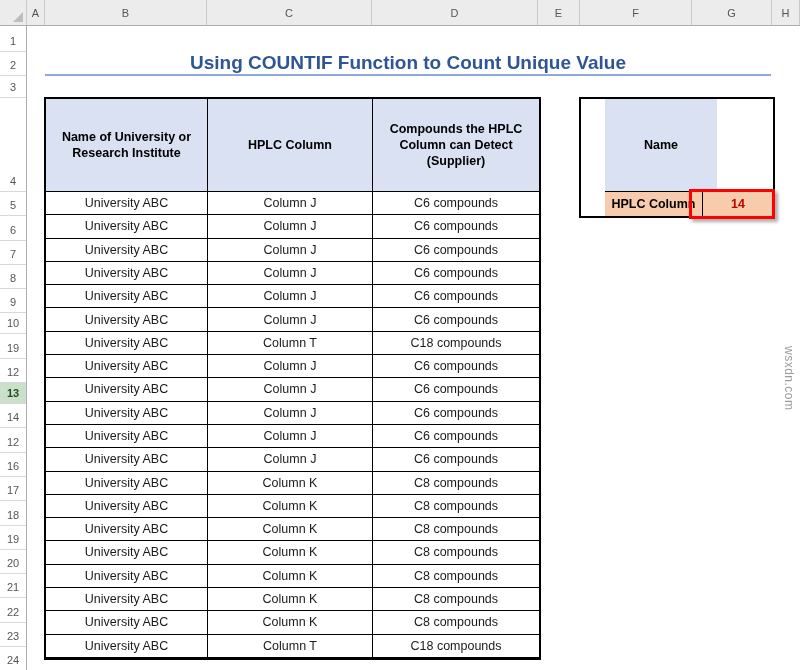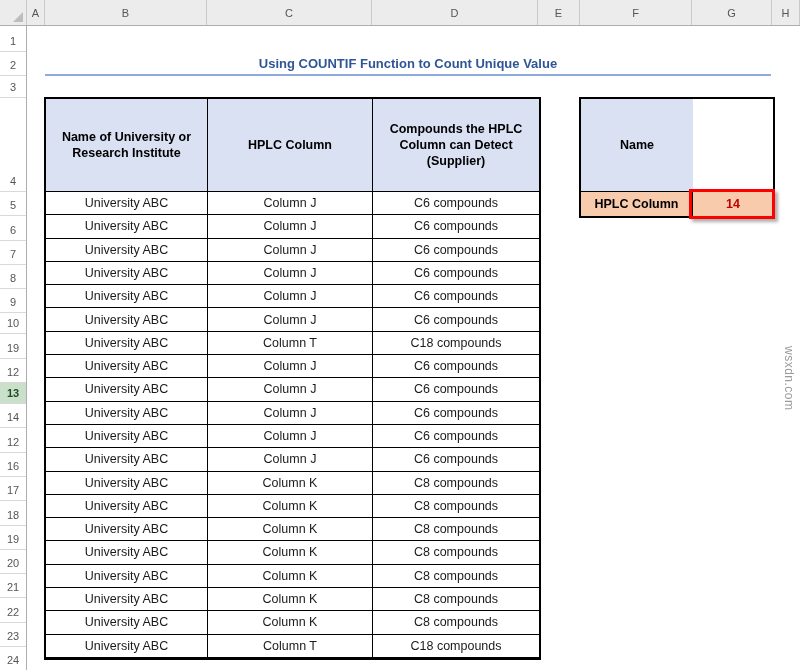--- a/index.html
+++ b/index.html
@@ -20,37 +20,37 @@
   
   .rowhead { position:absolute; top:26px; left:0; width:27px; height:644px;
     border-right:1px solid #ADADAD; box-sizing:border-box; background:#fff; }
   .rh { box-sizing:border-box; width:100%; border-bottom:1px solid #D9D9D9;
     display:flex; align-items:flex-end; justify-content:center;
     padding-bottom:4px; font-size:11px; color:#555; }
   .rh.active { background:#CBE0CB; color:#1F4E1F; font-weight:bold; }
   
   .title-cell { position:absolute; left:45px; top:52px; width:726px; height:22px;
     display:flex; align-items:center; justify-content:center;
-    font-size:13px; font-weight:bold; color:#2F5597;
+    font-size:19px; font-weight:bold; color:#2F5597;
     border-bottom:2px solid #8EAADB; }
   
   .xtable { position:absolute; border:2px solid #000; box-sizing:border-box; background:#fff; }
   .t-row { display:flex; border-bottom:1px solid #000; box-sizing:border-box; }
   .c { box-sizing:border-box; border-right:1px solid #000;
     display:flex; align-items:center; justify-content:center; text-align:center;
     font-size:12.5px; color:#1a1a1a; padding:0 5px; line-height:1.3; }
   .c:last-child { border-right:none; }
   .hdr { background:#D9E1F2; font-weight:bold; color:#000; }
   .orange { background:#F8CBAD; font-weight:bold; color:#000; }
   .count-val { color:#C00000; font-weight:bold; }
   .w1{width:162px} .w2{width:165px} .w3{width:166px}
   .wf{width:112px} .wg{width:80px}
   .hrow{height:93px} .drow{height:23.3px} .rrow{height:24px}
   .main-table { left:44px; top:97px; width:497px; }
-  .result-table { left:579px; top:97px; width:196px; }
+  .result-table { left:579px; top:97px; width:196px;padding-left:24px; }
   
   .sel-border { position:absolute; left:689px; top:189px; width:86px; height:30px;
     border:3px solid #FF0000; box-sizing:border-box;
     box-shadow:3px 3px 3px rgba(110,110,110,0.55); pointer-events:none; }
   
   .watermark { position:absolute; left:782px; top:346px;
     writing-mode:vertical-rl; font-size:12px; color:#9A9A9A; letter-spacing:0.5px; }
 </style>
 </head>
 <body>

